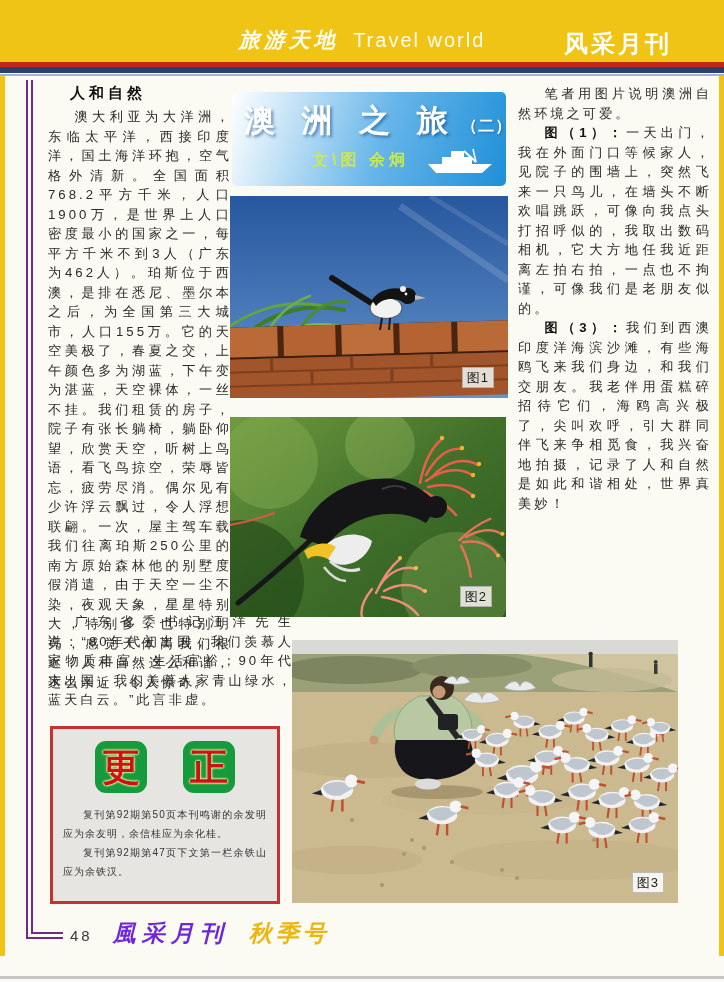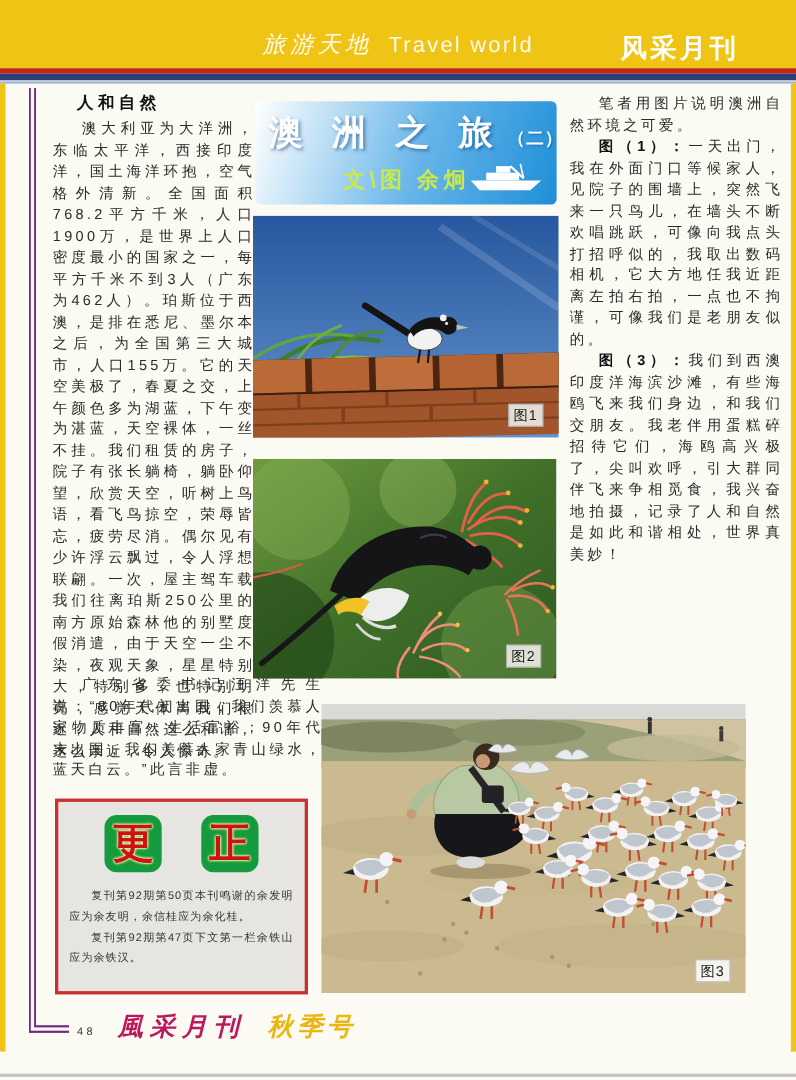--- a/index.html
+++ b/index.html
@@ -1,21 +1,21 @@
 <!DOCTYPE html>
 <html><head>
 <meta charset="utf-8">
 <style>
   html,body{margin:0;padding:0;}
   .page{position:relative;width:724px;height:982px;background:#FBFAF3;overflow:hidden;
         font-family:"Liberation Sans","DejaVu Sans",sans-serif;color:#2B2B2B;}
   
   .header{position:absolute;left:0;top:0;width:724px;height:62px;background:#F0C414;}
   .header-center{position:absolute;left:0;top:26px;width:724px;text-align:center;color:#FDFBEF;}
-  .hz{font-size:21px;font-weight:normal;font-style:italic;letter-spacing:4px;}
+  .hz{font-size:21px;font-weight:bold;font-style:italic;letter-spacing:4px;}
   .he{font-size:20px;margin-left:10px;letter-spacing:2px;font-weight:300;}
   .header-right{position:absolute;right:52px;top:28px;font-size:24px;font-weight:bold;color:#FFFFFF;letter-spacing:3px;}
   .rule-red{position:absolute;left:0;top:62px;width:724px;height:5px;background:#C12A1A;}
   .rule-navy{position:absolute;left:0;top:67px;width:724px;height:6px;background:#2E3D72;}
   .rule-blue{position:absolute;left:0;top:74px;width:724px;height:2px;background:#9FB4D8;}
   .strip{position:absolute;top:76px;width:5px;height:880px;background:#F0C414;}
   .strip.left{left:0;} .strip.right{right:0;}
   .bottom-line{position:absolute;left:0;top:976px;width:724px;height:3px;background:#C6C6C6;}
   .purple-corner{position:absolute;left:26px;top:80px;width:30px;height:852px;
                  border-left:7px double #6F2B8A;border-bottom:7px double #6F2B8A;}
@@ -28,21 +28,21 @@
   .col-left-wide{position:absolute;left:48px;top:612px;width:246px;}
   .col-right{position:absolute;left:518px;top:84px;width:194px;}
   .plabel{font-weight:bold;color:#111;margin-top:17px;}
   
   .banner{position:absolute;left:232px;top:92px;width:274px;height:94px;border-radius:5px;
           background:linear-gradient(108deg,#FFFFFF 0%,#C3E2F6 22%,#66B5E9 55%,#1E8FD8 100%);}
   .banner-title{position:absolute;left:12px;top:8px;width:250px;white-space:nowrap;}
   .bt{font-size:31px;font-weight:bold;color:#FFFFFF;letter-spacing:9px;
       text-shadow:2px 2px 3px rgba(20,70,130,.55);text-align:right;}
   .bs{font-size:16px;font-weight:bold;color:#FFFFFF;letter-spacing:1px;text-shadow:1px 1px 2px rgba(20,70,130,.5);}
-  .banner-byline{position:absolute;left:80px;top:58px;font-size:20px;font-weight:bold;color:#C9E94C;letter-spacing:4px;}
+  .banner-byline{position:absolute;left:80px;top:58px;font-size:16px;font-weight:bold;color:#C9E94C;letter-spacing:4px;}
   .ship{position:absolute;right:10px;top:54px;}
   
   .photo{position:absolute;overflow:hidden;}
   .photo1{left:230px;top:196px;width:278px;height:202px;}
   .photo2{left:230px;top:417px;width:276px;height:200px;}
   .photo3{left:292px;top:640px;width:386px;height:263px;}
   .photo svg{display:block;}
   .photo-badge{position:absolute;right:14px;bottom:10px;background:rgba(234,233,226,.92);
                color:#1C1C1C;font-size:13px;line-height:19px;padding:0 4px;letter-spacing:1px;
                border:1px solid rgba(140,140,140,.55);}
@@ -51,22 +51,22 @@
               border:3px solid #C93030;}
   .badges{display:flex;justify-content:space-between;padding:12px 42px 0 42px;}
   .gbadge{width:52px;height:52px;background:#159A3E;border-radius:11px;color:#CE1212;
           font-size:38px;font-weight:bold;line-height:52px;text-align:center;
           text-shadow:0 0 2px #fff,0 0 2px #fff,0 0 3px #ff0;}
   .correction .ctext{margin:12px 10px 0 10px;font-size:10px;line-height:19px;color:#333;
                      text-align:justify;letter-spacing:1px;}
   .correction .ctext p{margin:0;text-indent:2em;}
   
   .footer{position:absolute;left:70px;top:918px;display:flex;align-items:baseline;gap:20px;}
-  .pn{font-size:10px;letter-spacing:3px;color:#3A3A3A;}
-  .fm{font-size:23px;font-weight:bold;font-style:italic;color:#be185d;letter-spacing:6px;}
+  .pn{font-size:15px;letter-spacing:3px;color:#3A3A3A;}
+  .fm{font-size:23px;font-weight:bold;font-style:italic;color:#6d28d9;letter-spacing:6px;}
   .fi{font-size:23px;font-weight:bold;font-style:italic;color:#ECB612;letter-spacing:4px;}
 </style>
 </head>
 <body>
 
 <div class="page">
 
   <div class="header">
     <div class="header-center">
       <span class="hz">旅游天地</span>

